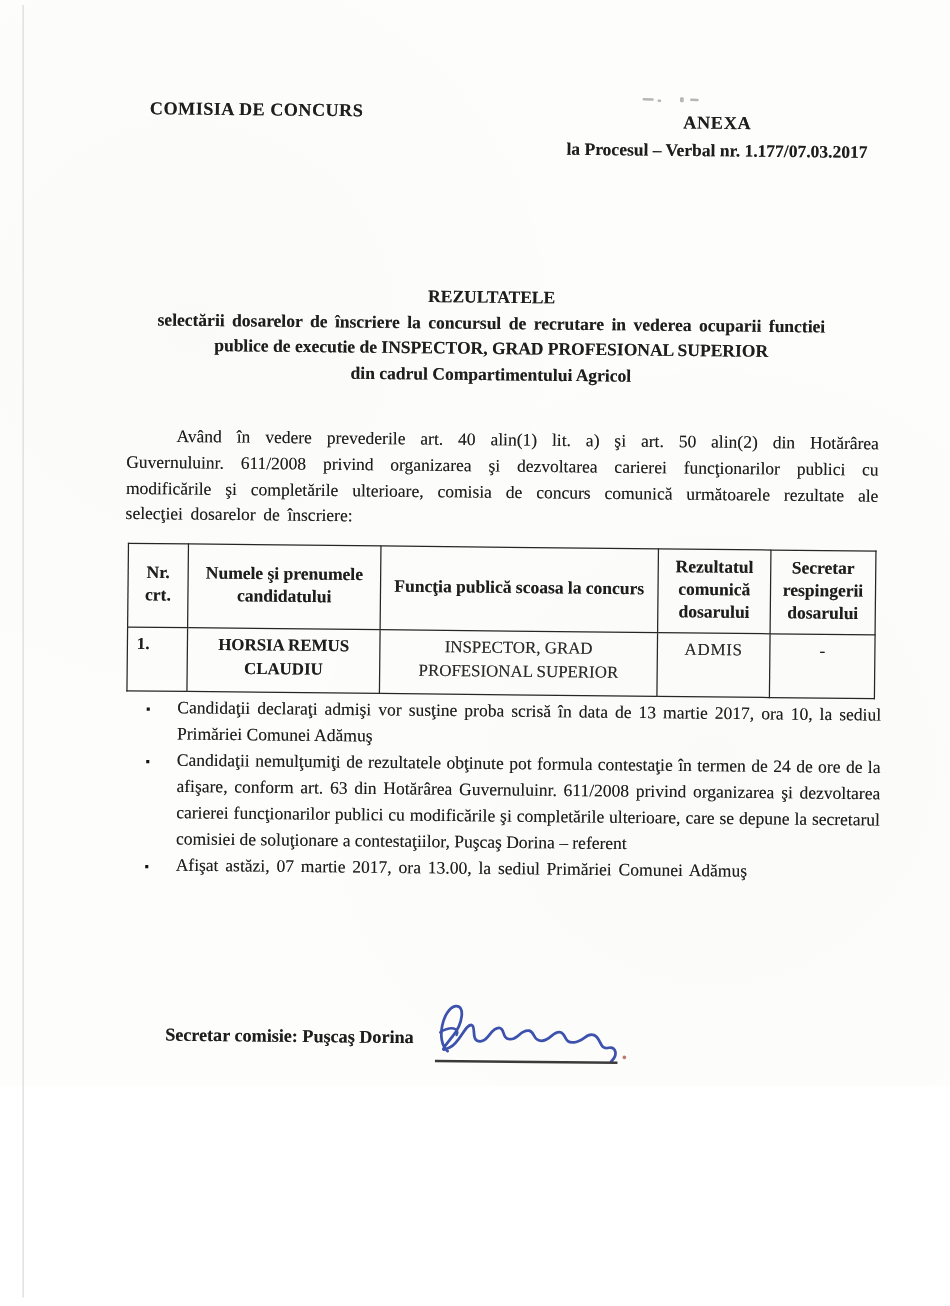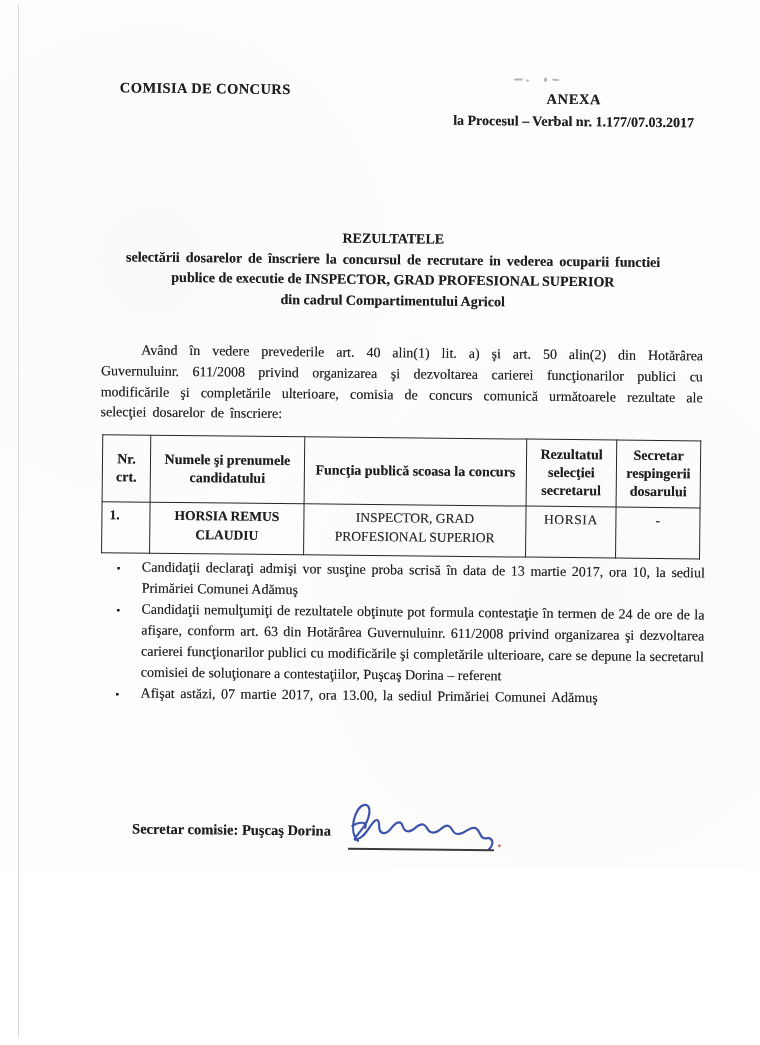--- a/index.html
+++ b/index.html
@@ -139,30 +139,30 @@
           <col class="col-name">
           <col class="col-pos">
         <col class="col-res">
           <col class="col-reason">
       </colgroup>
       <thead>
         <tr>
           <th class="txt">Nr. crt.</th>
           <th class="txt">Numele şi prenumele candidatului</th>
           <th class="txt">Funcţia publică scoasa la concurs</th>
-          <th class="txt">Rezultatul selecţiei secretarul</th>
+          <th class="txt">Rezultatul comunică dosarului</th>
           <th class="txt">Secretar respingerii dosarului</th>
         </tr>
       </thead>
       <tbody>
         <tr>
           <td class="nr txt">1.</td>
           <td class="name txt">HORSIA REMUS CLAUDIU</td>
           <td class="pos txt">INSPECTOR, GRAD PROFESIONAL SUPERIOR</td>
-          <td class="res txt">HORSIA</td>
+          <td class="res txt">ADMIS</td>
           <td class="reason txt">-</td>
         </tr>
       </tbody>
     </table>
 
     <ul class="bullets">
       <li>
         <span class="marker">▪</span>
         <span class="txt">Candidaţii declaraţi admişi vor susţine proba scrisă în data de 13 martie 2017, ora 10, la sediul Primăriei Comunei Adămuş</span>
       </li>

